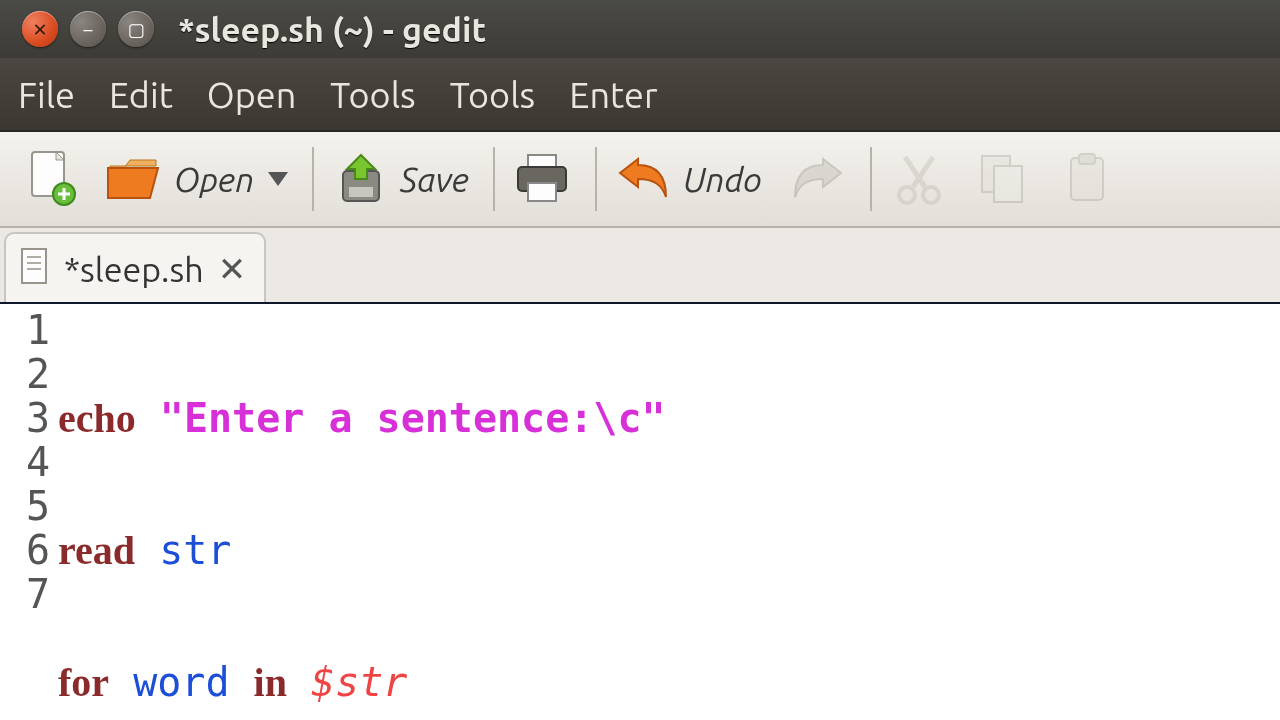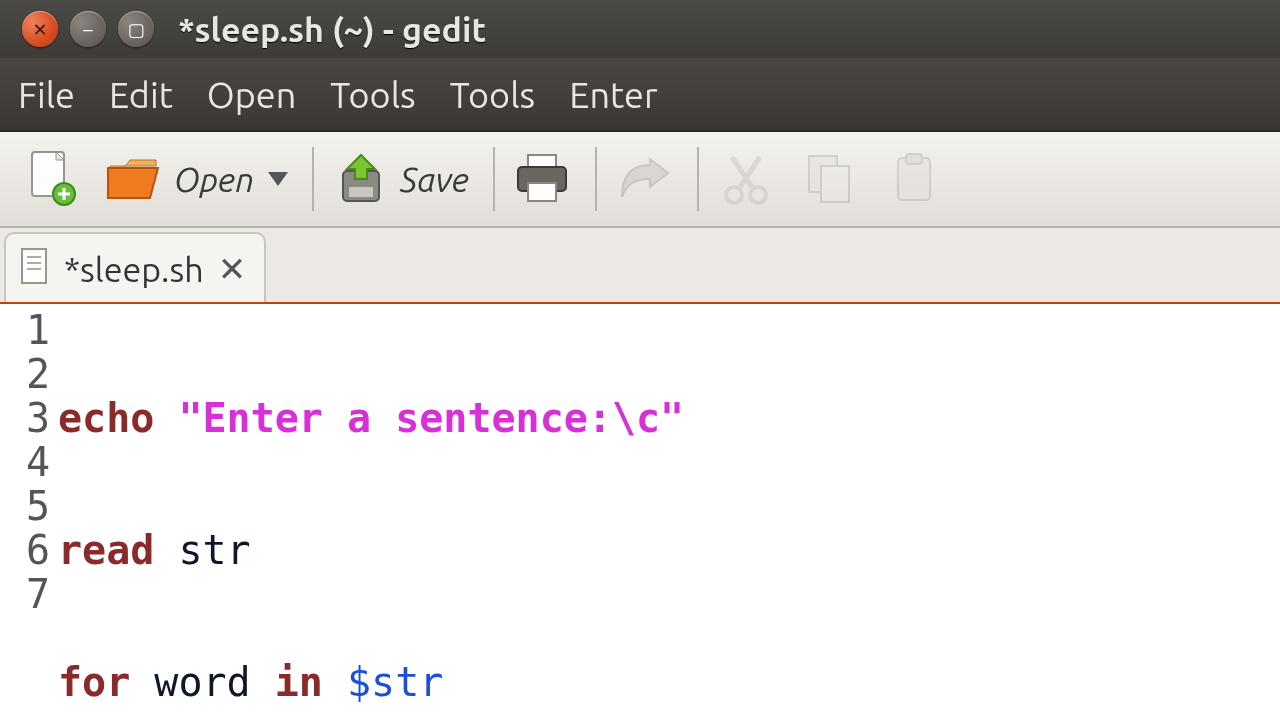--- a/index.html
+++ b/index.html
@@ -88,21 +88,21 @@
     border-left:10px solid transparent;
     border-right:10px solid transparent;
     border-top:14px solid #555;
     margin-left:4px;
   }
 
   
   .tabbar {
     height: 76px;
     background: #ece9e4;
-    border-bottom: 2px solid #c2410c;
+    border-bottom: 2px solid #0f172a;
     display:flex;
     align-items:flex-end;
     padding-left:4px;
   }
   .tab {
     display:flex;
     align-items:center;
     gap:14px;
     background: #f6f4f0;
     border: 2px solid #c8c4be;
@@ -132,24 +132,24 @@
     background:#fff;
     user-select:none;
   }
   .gutter div { height:44px; }
   .code {
     padding-top:4px;
     white-space: pre;
   }
   .code div { height:44px; }
 
-  .kw   { color: #8a2a2a; font-weight: bold; }  
+  .kw   { color: #8a2a2a; font-weight: bold; font-family: Liberation Serif, serif; }  
   .str  { color: #d830d8; font-weight: bold; }  
-  .var  { color: #1d4ed8; }                      
-  .id   { color: #0f172a; }
+  .var  { color: #ef4444; font-style: italic; }                      
+  .id   { color: #1d4ed8; }
 </style>
 </head>
 <body>
 
 <div class="titlebar">
   <div class="win-btn win-close">✕</div>
   <div class="win-btn win-min">–</div>
   <div class="win-btn win-max">▢</div>
   <div class="title-text">*sleep.sh (~) - gedit</div>
 </div>
@@ -209,20 +209,28 @@
       <svg width="56" height="52" viewBox="0 0 56 52">
         <rect x="14" y="2" width="28" height="14" fill="#fdfdfd" stroke="#888" stroke-width="2"></rect>
         <rect x="4" y="14" width="48" height="24" rx="4" fill="#6a6660" stroke="#3c3a36" stroke-width="2"></rect>
         <rect x="14" y="30" width="28" height="18" fill="#fdfdfd" stroke="#888" stroke-width="2"></rect>
       </svg>
     </span>
   </div>
 
   <div class="tool-sep"></div>
 
+  <div class="tool-btn">
+    <span class="icon-box">
+      <svg width="56" height="44" viewBox="0 0 56 44">
+        <path d="M22 8 v-6 l-18 14 18 14 v-8 c16 0 24 6 28 18 0 -24 -12 -32 -28 -32 z" fill="#ef7b20" stroke="#b85210" stroke-width="2"></path>
+      </svg>
+    </span>
+    <span>Undo</span>
+  </div>
 
   <div class="tool-btn tool-disabled">
     <span class="icon-box">
       <svg width="56" height="44" viewBox="0 0 56 44">
         <path d="M34 8 v-6 l18 14 -18 14 v-8 c-16 0 -24 6 -28 18 0 -24 12 -32 28 -32 z" fill="#b8b4ac" stroke="#8a867e" stroke-width="2"></path>
       </svg>
     </span>
   </div>
 
   <div class="tool-sep"></div>

